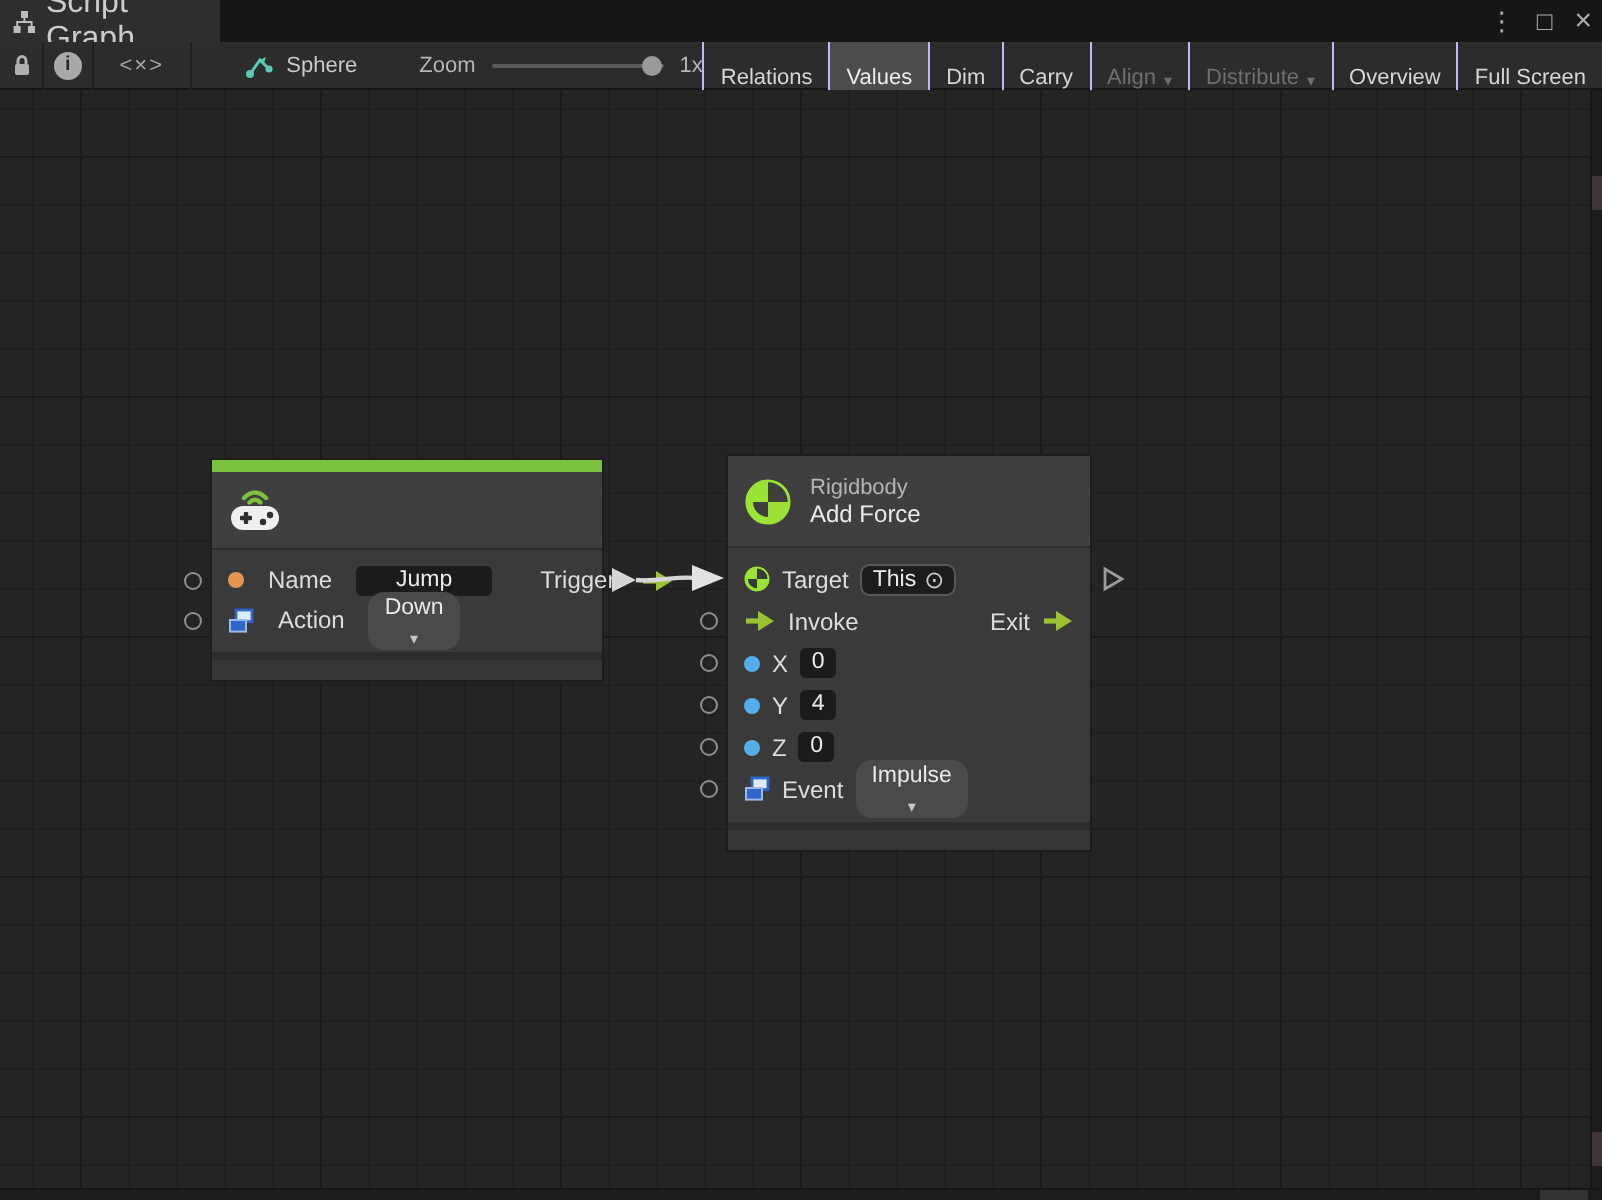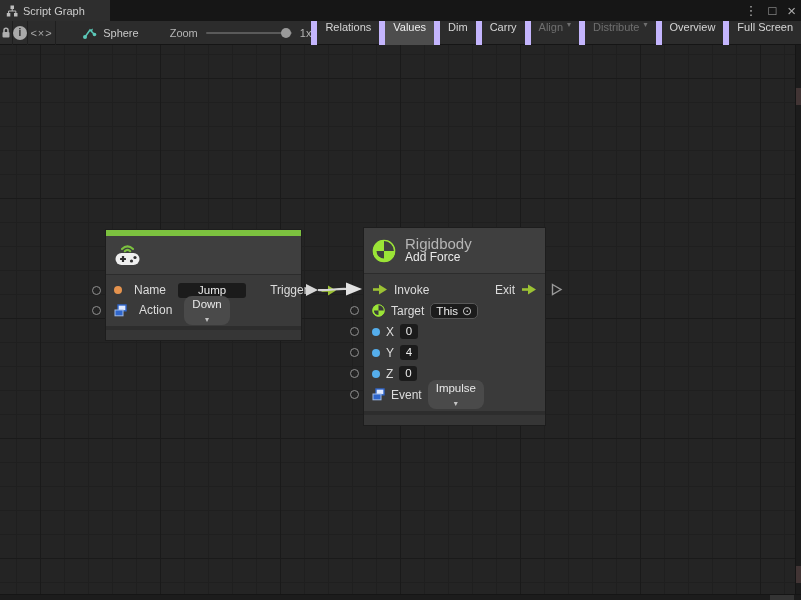--- a/index.html
+++ b/index.html
@@ -6,21 +6,21 @@
   body{
     width:801px;height:600px;position:relative;overflow:hidden;
     background:#232323;
     font-family:"Liberation Sans","DejaVu Sans",sans-serif;
     -webkit-font-smoothing:antialiased;
   }
   
   .tabbar{position:absolute;left:0;top:0;width:801px;height:21px;background:#161616;}
   .tab{position:absolute;left:0;top:0;height:21px;width:110px;background:#2e2e2e;
        display:flex;align-items:center;gap:5px;padding-left:6px;box-sizing:border-box;
-       color:#cccccc;font-size:11px;}
+       color:#cccccc;font-size:16px;}
   .win-controls{position:absolute;right:5px;top:0;height:21px;display:flex;align-items:center;gap:11px;color:#ababab;}
   .win-controls span{cursor:default;line-height:21px;}
   .wc-menu{font-size:13px;}
   .wc-max{font-size:13px;}
   .wc-close{font-size:15px;}
   
   .toolbar{position:absolute;left:0;top:21px;width:801px;height:24px;background:#2c2c2c;
            border-bottom:1px solid #151515;box-sizing:border-box;display:flex;align-items:center;
            color:#bdbdbd;font-size:11px;}
   .tb-icon{height:24px;display:flex;align-items:center;justify-content:center;}
@@ -30,21 +30,21 @@
   .info-circle{width:14px;height:14px;border-radius:50%;background:#a9a9a9;color:#2b2b2b;
                font-size:10px;font-weight:bold;display:flex;align-items:center;justify-content:center;}
   .code-btn{width:62px;color:#a8a8a8;font-size:11px;letter-spacing:1px;}
   .crumb{display:flex;align-items:center;gap:6px;margin-left:26px;color:#c9c9c9;}
   .zoom-wrap{display:flex;align-items:center;gap:8px;margin-left:31px;}
   .zoom-label{color:#b5b5b5;}
   .slider-track{width:86px;height:2px;background:#5a5a5a;position:relative;border-radius:1px;}
   .slider-knob{position:absolute;right:1px;top:-4px;width:10px;height:10px;border-radius:50%;background:#9a9a9a;}
   .zoom-val{color:#b5b5b5;}
   .tb-buttons{margin-left:auto;height:24px;display:flex;align-items:stretch;}
-  .tb-btn{display:flex;align-items:flex-start;padding:0 8px;border-left:6px solid #c4b5fd;
+  .tb-btn{display:flex;align-items:flex-end;padding:0 8px;border-left:1px solid #c4b5fd;
           color:#d6d6d6;white-space:nowrap;gap:4px;}
   .tb-btn.active{background:#4d4d4d;color:#eeeeee;}
   .tb-btn.disabled{color:#6f6f6f;}
   .caret{font-size:8px;line-height:1;}
   
   .canvas{position:absolute;left:0;top:45px;width:801px;height:555px;background-color:#242424;
     background-image:
       linear-gradient(to right,#1a1a1a 1px,transparent 1px),
       linear-gradient(to bottom,#1a1a1a 1px,transparent 1px),
       linear-gradient(to right,#1f1f1f 1px,transparent 1px),
@@ -57,21 +57,21 @@
   .thumb-v{position:absolute;left:0;width:100%;background:#413434;}
   .thumb-h{position:absolute;top:0;height:100%;background:#343434;}
   
   .node{position:absolute;box-shadow:0 0 0 1px #1d1d1d;font-size:12px;color:#dcdcdc;}
   .colorbar{height:6px;background:#7CC13F;}
   .node-header{background:#3f3f3f;display:flex;align-items:center;gap:9px;padding:0 8px;}
   .node1 .node-header{height:38px;}
   .node2 .node-header{height:45px;}
   .nh-title{font-size:12px;color:#eaeaea;line-height:14px;}
   .nh-sub{font-size:10px;color:#b5b5b5;line-height:12px;}
-  .nh-cat{font-size:15px;color:#b5b5b5;line-height:12px;}
+  .nh-cat{font-size:11px;color:#b5b5b5;line-height:12px;}
   .node-body{background:#3a3a3a;border-top:1px solid #2c2c2c;padding:5px 0 6px;}
   .nrow{height:21px;display:flex;align-items:center;gap:6px;padding:0 8px;}
   .node1 .nrow{height:20px;gap:12px;}
   .spacer{flex:1;}
   .dot{width:8px;height:8px;border-radius:50%;flex:none;}
   .dot.orange{background:#E5934E;}
   .dot.blue{background:#55AEEC;}
   .chip-input{background:#1b1b1b;border-radius:3px;padding:1px 20px;color:#ececec;font-size:11.5px;line-height:13px;}
   .chip-num{background:#1b1b1b;border-radius:3px;padding:1px 5px;min-width:8px;text-align:center;color:#ececec;font-size:11.5px;line-height:13px;}
   .chip-dd{background:#4a4a4a;border-radius:8px;padding:1px 8px;color:#e8e8e8;font-size:11.5px;line-height:14px;display:flex;align-items:center;gap:5px;flex-direction:column;}
@@ -229,44 +229,44 @@
         <path d="M12,12 L12,19.5 A7.5,7.5 0 0 1 4.5,12 Z" fill="#3f3f3f"></path>
         <circle cx="12" cy="12" r="10.6" fill="none" stroke="#9BE437" stroke-width="1.4"></circle>
       </svg>
       <div>
         <div class="nh-cat">Rigidbody</div>
         <div class="nh-title">Add Force</div>
       </div>
     </div>
     <div class="node-body">
       <div class="nrow">
+        <svg class="arrow-svg" width="13" height="13" viewBox="0 0 24 24">
+          <circle cx="12" cy="12" r="11" fill="#9BE437"></circle>
+          <path d="M12,12 L12,1.5 A10.5,10.5 0 0 1 22.5,12 Z" fill="#3a3a3a"></path>
+          <path d="M12,12 L12,20.5 A8.5,8.5 0 0 1 3.5,12 Z" fill="#3a3a3a"></path>
+          <circle cx="12" cy="12" r="10.6" fill="none" stroke="#9BE437" stroke-width="1.8"></circle>
+        </svg>
+        <span>Target</span>
+        <span class="chip-obj">
+          <span>This</span>
+          <span class="obj-dot">⊙</span>
+        </span>
+      </div>
+      <div class="nrow">
         <svg class="arrow-svg" width="16" height="11" viewBox="0 0 16 11">
           <line x1="1" y1="5.5" x2="8" y2="5.5" stroke="#9CC234" stroke-width="2.6"></line>
           <polygon points="7,0.5 15,5.5 7,10.5" fill="#9CC234"></polygon>
         </svg>
         <span>Invoke</span>
         <span class="spacer"></span>
         <span>Exit</span>
         <svg class="arrow-svg" width="16" height="11" viewBox="0 0 16 11">
           <line x1="1" y1="5.5" x2="8" y2="5.5" stroke="#9CC234" stroke-width="2.6"></line>
           <polygon points="7,0.5 15,5.5 7,10.5" fill="#9CC234"></polygon>
         </svg>
-      </div>
-      <div class="nrow">
-        <svg class="arrow-svg" width="13" height="13" viewBox="0 0 24 24">
-          <circle cx="12" cy="12" r="11" fill="#9BE437"></circle>
-          <path d="M12,12 L12,1.5 A10.5,10.5 0 0 1 22.5,12 Z" fill="#3a3a3a"></path>
-          <path d="M12,12 L12,20.5 A8.5,8.5 0 0 1 3.5,12 Z" fill="#3a3a3a"></path>
-          <circle cx="12" cy="12" r="10.6" fill="none" stroke="#9BE437" stroke-width="1.8"></circle>
-        </svg>
-        <span>Target</span>
-        <span class="chip-obj">
-          <span>This</span>
-          <span class="obj-dot">⊙</span>
-        </span>
       </div>
       <div class="nrow">
         <span class="dot blue"></span>
         <span>X</span>
         <span class="chip-num">0</span>
       </div>
       <div class="nrow">
         <span class="dot blue"></span>
         <span>Y</span>
         <span class="chip-num">4</span>

